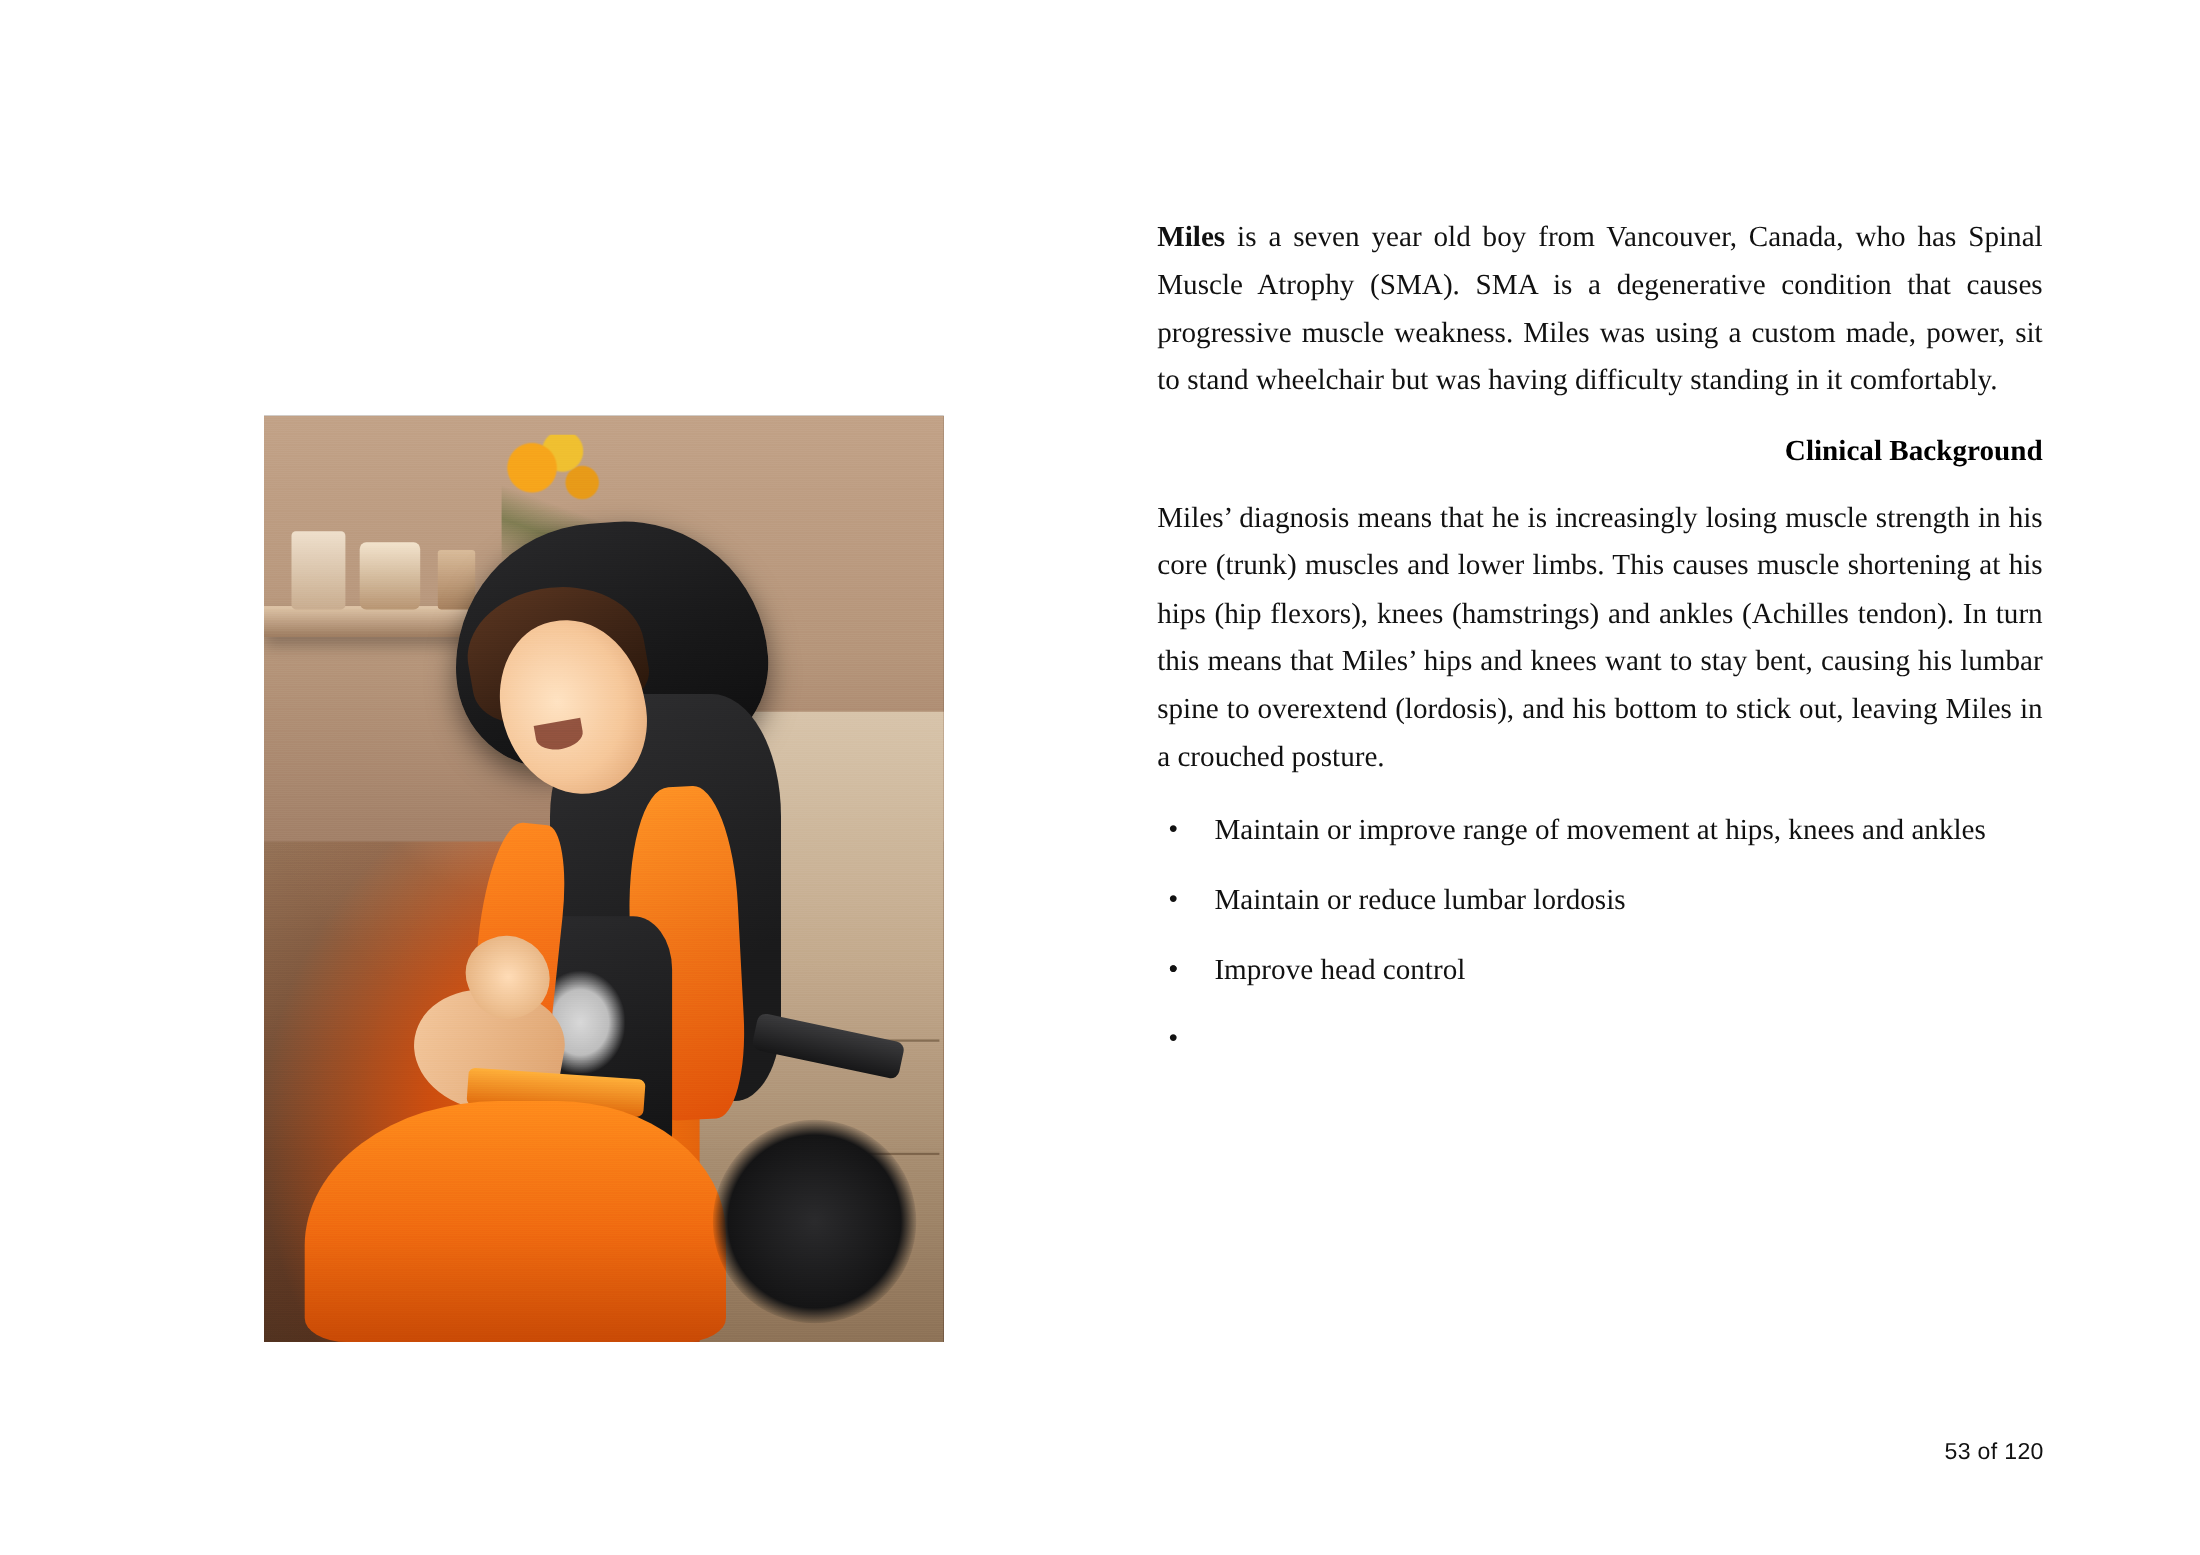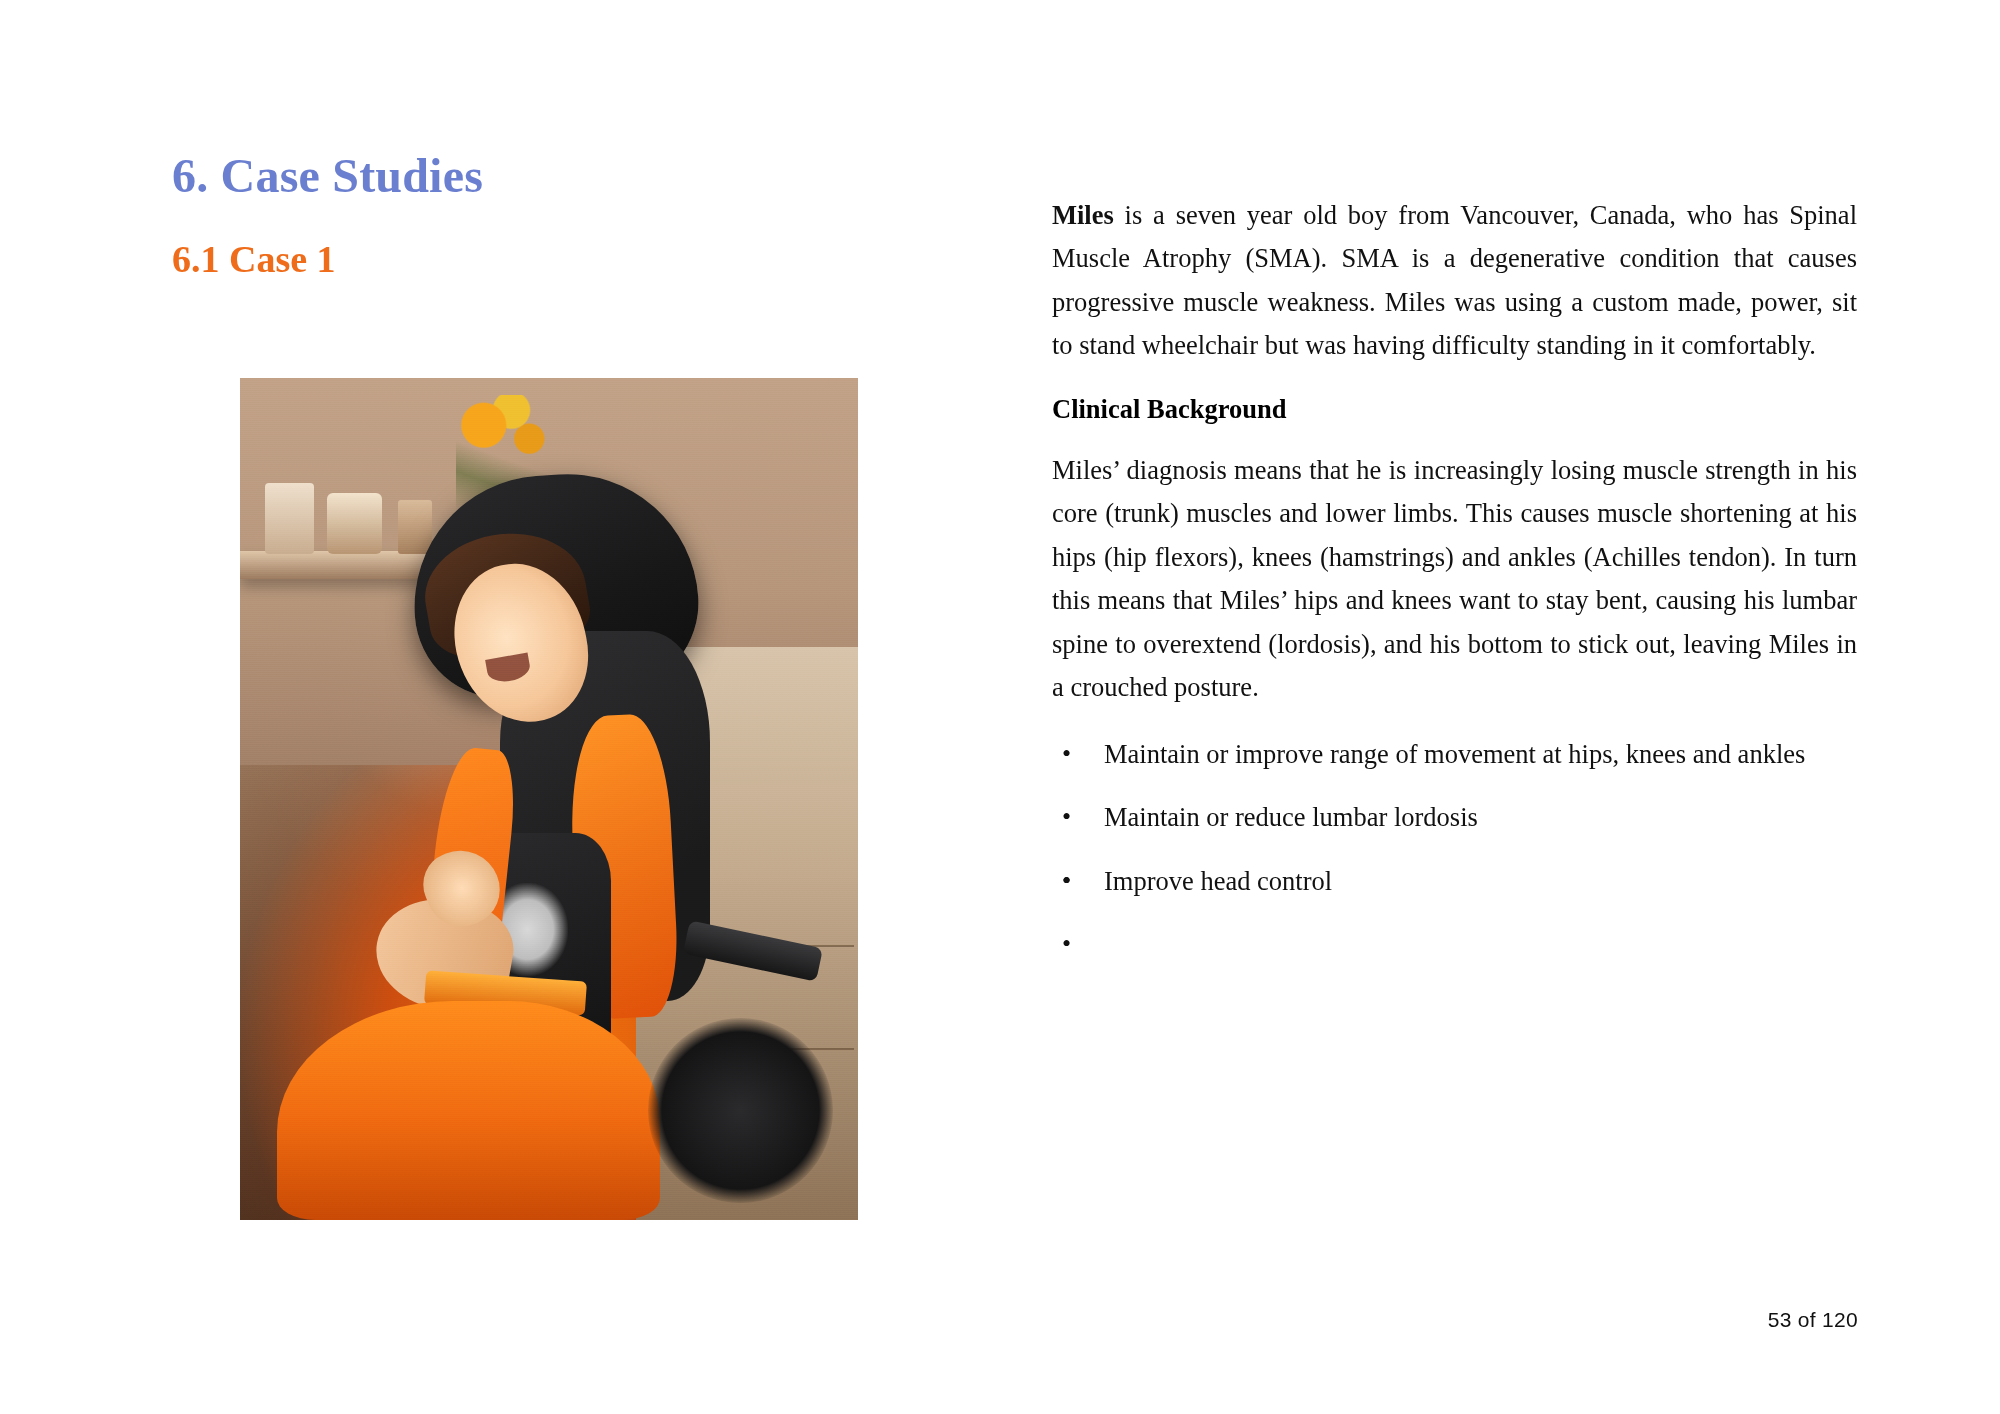--- a/index.html
+++ b/index.html
@@ -212,20 +212,21 @@
     margin: 0 0 26px 0;
     color: #111111;
   }
   .body-p.lead .lead-name { font-weight: bold; }
   .sub-h {
     font-family: "Liberation Serif", serif;
     font-size: 26.5px;
     font-weight: bold;
     margin: 0 0 24px 0;
     color: #000000;
+    text-align: right;
   }
   .bullets {
     list-style: none;
     margin: 0;
     padding: 0;
   }
   .bullets li {
     position: relative;
     padding-left: 52px;
     margin-bottom: 26px;
@@ -249,24 +250,20 @@
     color: #111111;
     letter-spacing: 0.3px;
     text-align: right;
   }
 </style>
 </head>
 <body>
 
 <div class="page">
 
-  <div class="left-col">
-    <h1 class="h1">6. Case Studies</h1>
-    <h2 class="h2">6.1 Case 1</h2>
-  </div>
 
   <div class="photo-frame">
     <div class="photo">
       <div class="ph-wall"></div>
       <div class="ph-shelf"></div>
       <div class="ph-jar1"></div>
       <div class="ph-jar2"></div>
       <div class="ph-jar3"></div>
       <div class="ph-flowers"></div>
       <div class="ph-cabinet">

